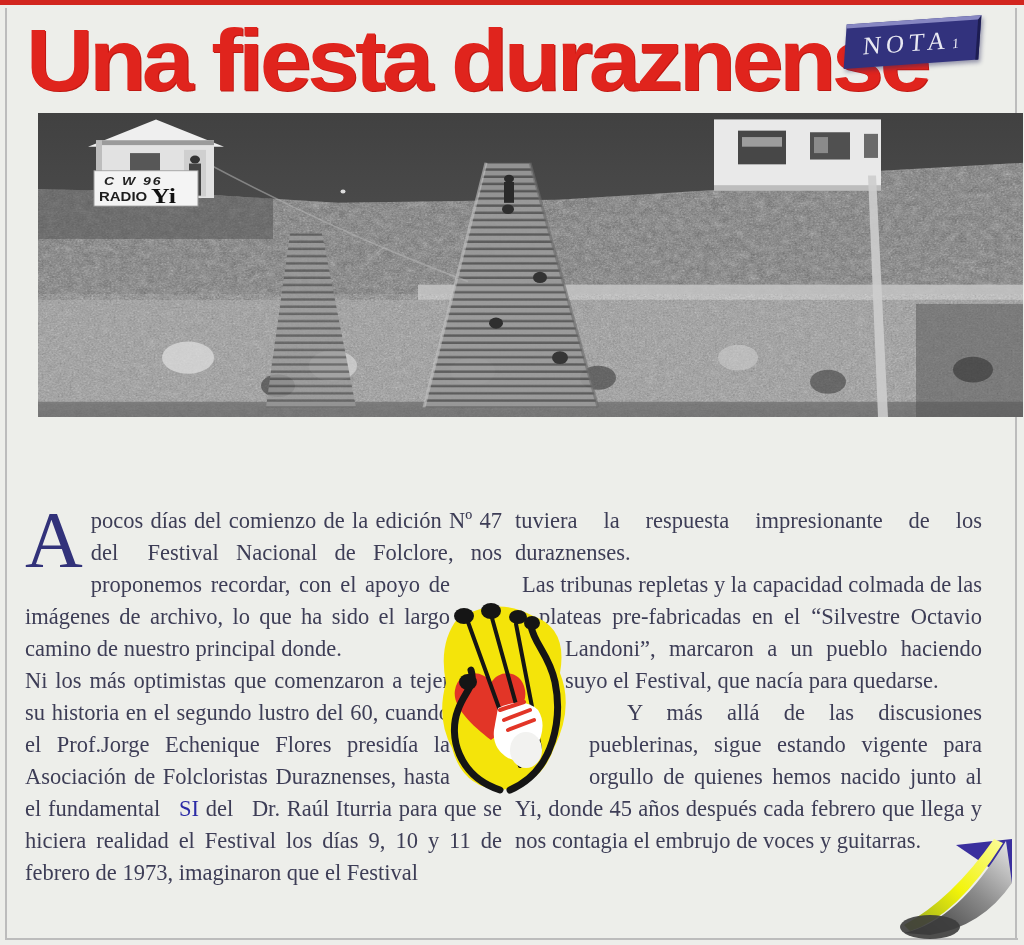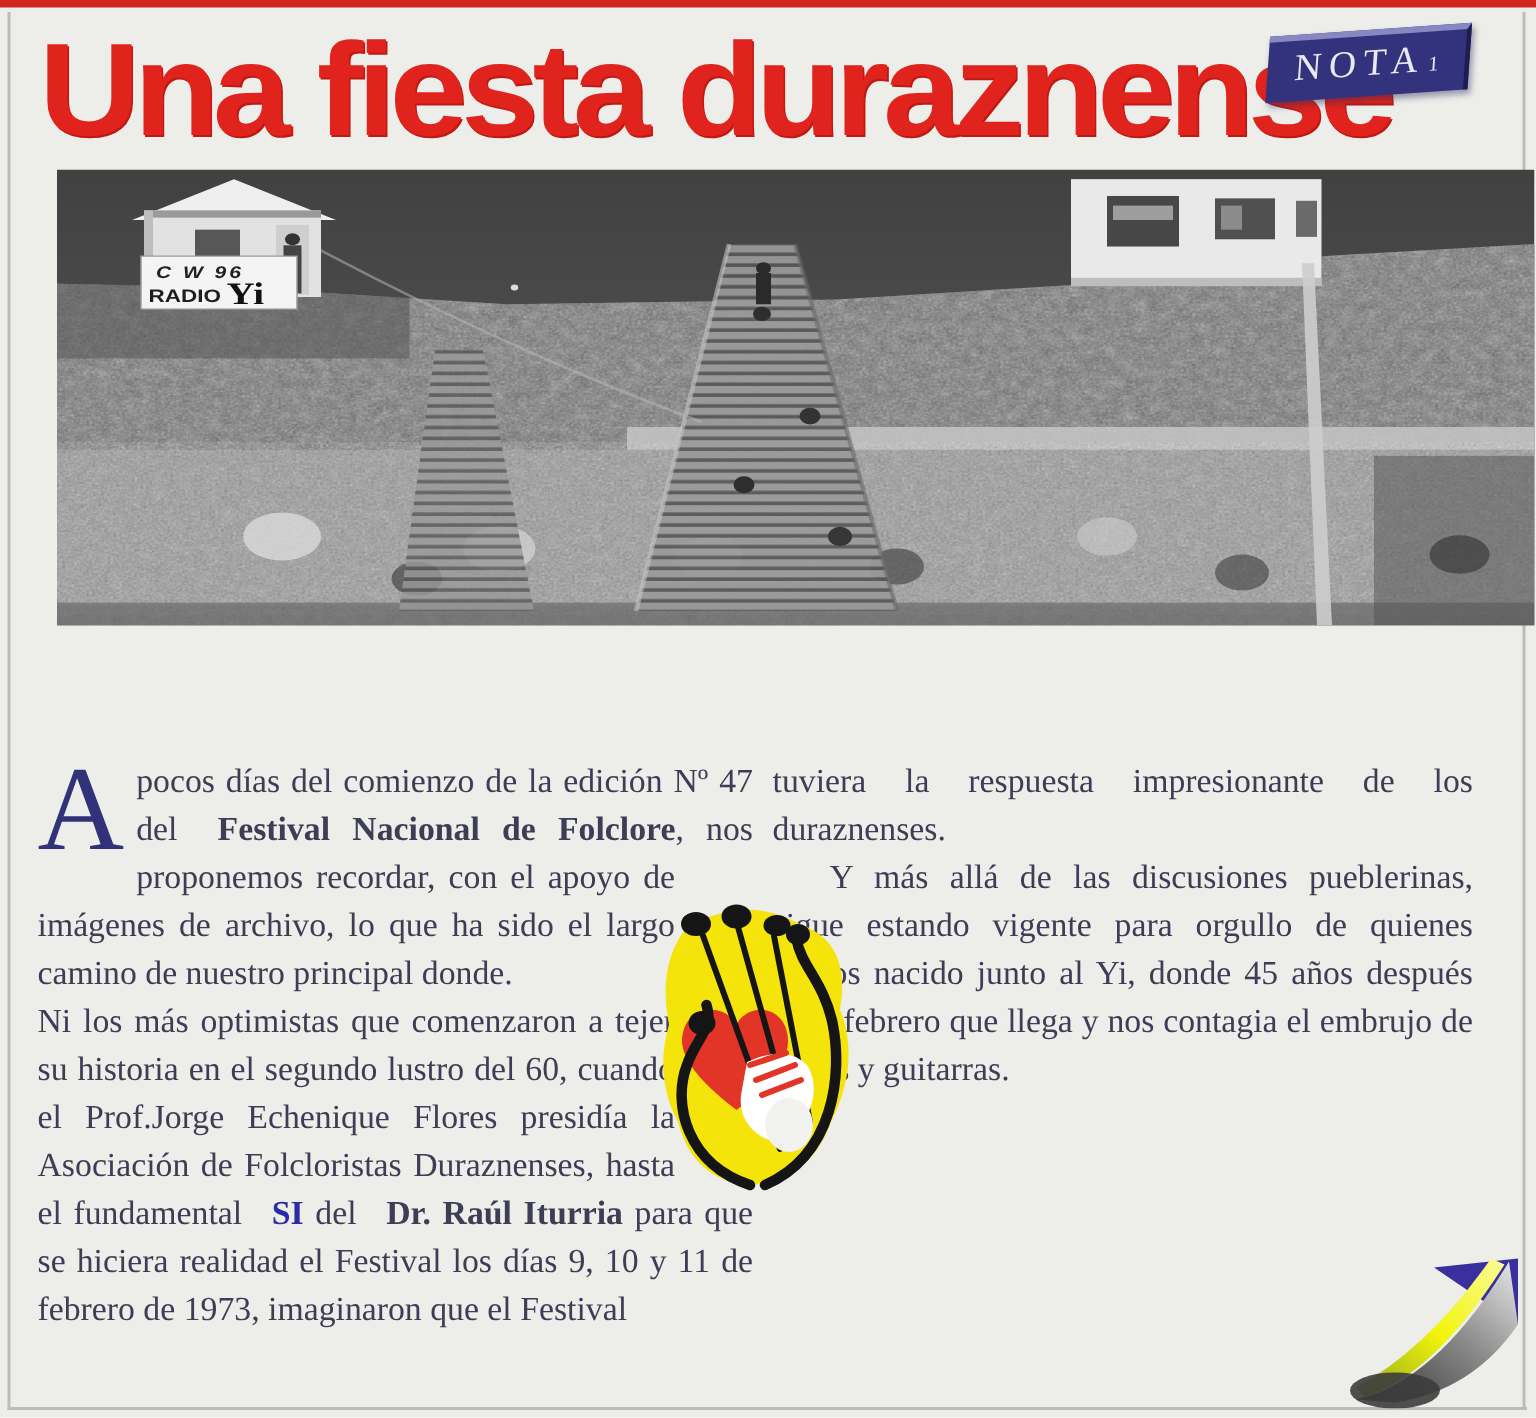--- a/index.html
+++ b/index.html
@@ -42,21 +42,21 @@
 
   .article{position:absolute;top:505px;left:0;width:1024px;}
   .col{
     position:absolute;top:0;
     font-size:22.5px;line-height:32px;
     color:#3d3d56;text-align:justify;
   }
   .col p{margin:0;}
   .col-left{left:25px;width:477px;}
   .col-right{left:515px;width:467px;}
-  .b{font-weight:bold;margin-left:12px;}
+  .b{font-weight:normal;margin-left:12px;}
   .dropcap{
     float:left;
     font-size:80px;line-height:60px;height:62px;
     margin:5px 8px 0 0;
     color:#32327a;font-weight:normal;
   }
   .spacer-right{float:right;width:52px;height:198px;}
   .spacer-left{
     float:left;width:74px;height:186px;
     shape-outside:polygon(0 0,24px 0,24px 62px,50px 62px,50px 96px,74px 96px,74px 186px,0 186px);
@@ -187,20 +187,21 @@
     </svg>
   </div>
 
   <div class="article">
     <div class="col col-left">
         <p><span class="dropcap">A</span><span>pocos días del comienzo de la edición Nº 47 del </span><span class="b">Festival Nacional de Folclore</span><span>, nos proponemos recordar, con el apoyo de </span><span class="spacer-right"></span><span>imágenes de archivo, lo que ha sido el largo camino de nuestro principal donde.</span></p>
         <p><span>Ni los más optimistas que comenzaron a tejer su historia en el segundo lustro del 60, cuando el Prof.Jorge Echenique Flores presidía la Asociación de Folcloristas Duraznenses, hasta el fundamental </span><span class="b" style="color: rgb(43, 43, 166);">SI</span><span> del </span><span class="b">Dr. Raúl Iturria</span><span> para que se hiciera realidad el Festival los días 9, 10 y 11 de febrero de 1973, imaginaron que el Festival</span></p>
       </div>
     <div class="col col-right">
         <p><span>tuviera la respuesta impresionante de los duraznenses.</span></p>
+        <p class="p-small-indent"><span>Las tribunas repletas y la capacidad colmada </span><span class="spacer-left"></span><span>de las plateas pre-fabricadas en el “Silvestre Octavio Landoni”, marcaron a un pueblo haciendo suyo el Festival, que nacía para quedarse.</span></p>
         <p class="p-indent"><span>Y más allá de las discusiones pueblerinas, sigue estando vigente para orgullo de quienes hemos nacido junto al Yi, donde 45 años después cada febrero que llega y nos contagia el embrujo de voces y guitarras.</span></p>
       </div>
   </div>
 
   <div class="lyre-logo">
     <svg viewBox="0 0 155 200">
       <path d="M30,20 Q70,-2 105,18 Q140,30 132,75 Q146,110 126,150 Q112,190 70,192 Q34,188 24,150 Q8,120 18,85 Q10,45 30,20 Z" fill="#f4e40a"></path>
       <path d="M63,85 C55,70 30,72 27,92 C24,108 42,126 63,142 C84,126 100,108 97,92 C94,72 71,70 63,85 Z" fill="#e23527"></path>
       <g stroke="#151515" stroke-width="7" fill="none" stroke-linecap="round">
         <path d="M72,192 C30,178 20,138 30,112 C36,94 48,88 43,72"></path>

